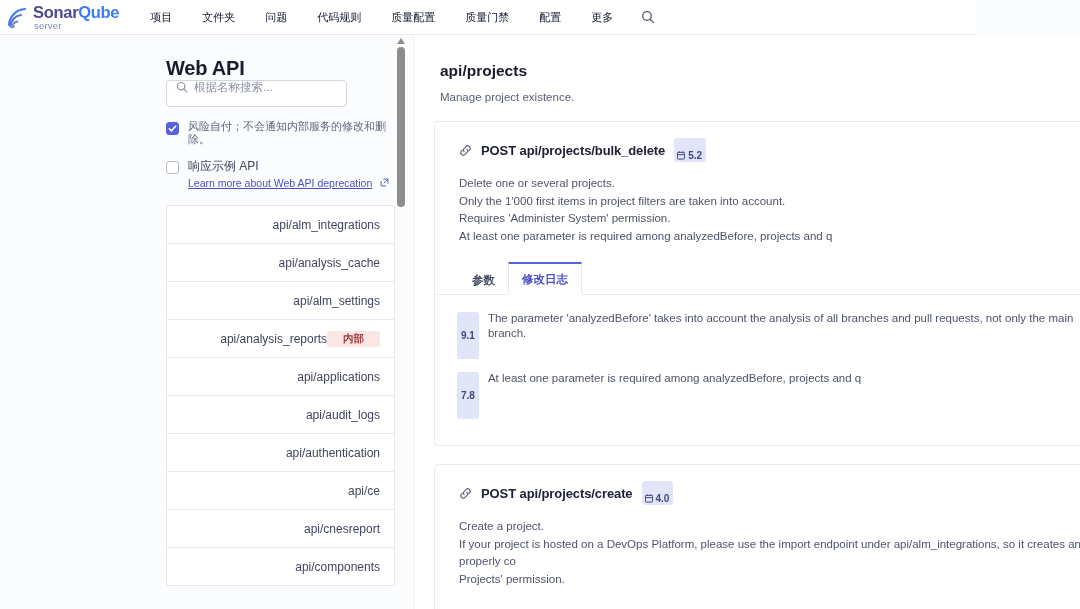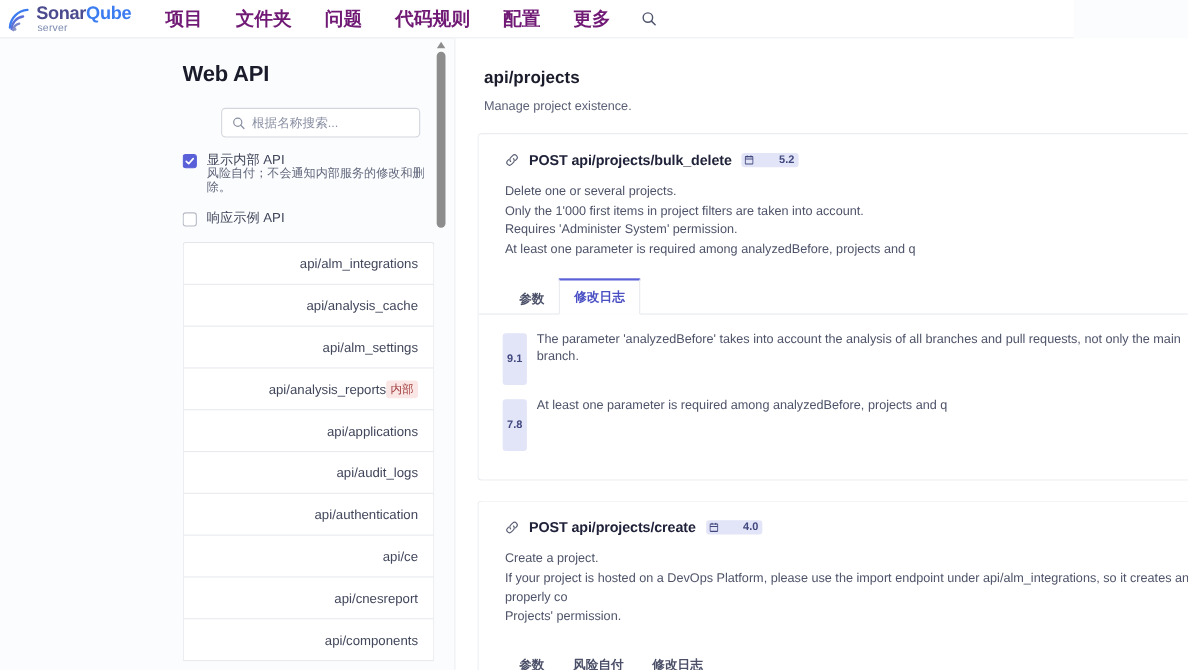--- a/index.html
+++ b/index.html
@@ -29,49 +29,49 @@
   #logo-text { margin-left: 1px; line-height: 1; }
   .logo-line1 { font-size: 16.5px; font-weight: bold; letter-spacing: -.3px; }
   .logo-sonar { color: #4b4b8f; }
   .logo-qube  { color: #3b7cf0; }
   .logo-line2 {
     font-size: 9.5px; color: #7d8bb0; margin-top: 1px; letter-spacing: .2px;
     padding-left: 1px;
   }
   #mainnav { display: flex; align-items: center; height: 35px; margin-left: 6px; }
   .nav-item {
-    font-size: 17px; font-weight: bold; color: #701a75;
+    font-size: 11px; font-weight: normal; color: #0f172a;
     padding: 0 15px; height: 35px; line-height: 35px;
     cursor: pointer; white-space: nowrap;
   }
   #nav-search-btn {
     width: 30px; height: 35px;
     display: flex; align-items: center; justify-content: center;
     cursor: pointer; margin-left: 5px;
   }
 
   
   #page { position: absolute; top: 35px; left: 0; width: 1080px; height: 574px; }
 
   
   #sidebar {
     position: absolute; left: 166px; top: 0;
     width: 229px; height: 574px;
     overflow: hidden;
   }
   #sidebar-title {
     font-size: 20px; font-weight: bold; color: #1b1c2b;
-    margin-top: 22px; margin-bottom: 18px; letter-spacing: -.2px;
+    margin-top: 22px; letter-spacing: -.2px;
   }
   #search-box {
     position: relative;
     width: 181px; height: 27px;
     border: 1px solid #d3d6de; border-radius: 4px;
     background: #ffffff;
-    display: flex; align-items: center; margin-left: 35px;
+    display: flex; align-items: flex-start;
   }
   #search-icon { margin-left: 9px; display:flex; }
   #search-input {
     border: none; outline: none; background: transparent;
     font-family: "Liberation Sans", sans-serif;
     font-size: 11.5px; color: #41465b;
     margin-left: 6px; width: 130px; padding: 0;
   }
   #search-input::placeholder { color: #8a90a3; }
 
@@ -101,23 +101,23 @@
   }
   .api-item {
     height: 38px; display: flex; align-items: center;
     justify-content: flex-end;
     padding: 0 14px 0 18px;
     border-bottom: 1px solid #e8eaee;
     font-size: 12px; color: #41465b;
     cursor: pointer;
   }
   .badge-internal {
-    font-size: 10.5px; font-weight: normal;
+    font-size: 10.5px; font-weight: bold;
     color: #a03b3b; background: #fbe6e6;
-    border-radius: 3px; padding: 1px 4px;
+    border-radius: 3px; padding: 1px 16px;
   }
 
   
   #scroll-track {
     position: absolute; left: 396px; top: 0;
     width: 10px; height: 574px; background: transparent;
   }
   #scroll-arrow {
     position: absolute; left: 0px; top: 2px;
     width: 10px; height: 8px;
@@ -156,22 +156,22 @@
   }
   .link-icon { margin-right: 9px; display:flex; }
   .action-name {
     font-size: 13px; font-weight: bold; color: #20223a;
     letter-spacing: -.1px;
   }
   .ver-badge {
     margin-left: 9px;
     display: inline-flex; align-items: center;
     background: #e2e4f8; color: #41487e;
-    border-radius: 3px; padding: 1px 4px 1px 3px;
-    font-size: 10px; font-weight: bold; gap: 20px;
+    border-radius: 3px; padding: 12px 4px 1px 3px;
+    font-size: 10px; font-weight: bold;
   }
   .ver-badge svg { margin-right: 3px; }
 
   .action-desc {
     padding: 13px 0 0 24px;
     font-size: 11.5px; color: #4e5369; line-height: 17.5px;
     white-space: pre-wrap;
   }
   .tabs {
     display: flex; align-items: flex-end;
@@ -224,20 +224,22 @@
       </div>
       <div class="logo-line2">server</div>
     </span>
   </div>
 
   <nav id="mainnav">
     <div class="nav-item">项目</div>
     <div class="nav-item">文件夹</div>
     <div class="nav-item">问题</div>
     <div class="nav-item">代码规则</div>
+    <div class="nav-item">质量配置</div>
+    <div class="nav-item">质量门禁</div>
     <div class="nav-item">配置</div>
     <div class="nav-item">更多</div>
     <div id="nav-search-btn">
       <svg width="14" height="14" viewBox="0 0 14 14">
         <circle cx="6" cy="6" r="4.3" fill="none" stroke="#50566e" stroke-width="1.3"></circle>
         <line x1="9.2" y1="9.2" x2="12.6" y2="12.6" stroke="#50566e" stroke-width="1.3" stroke-linecap="round"></line>
       </svg>
     </div>
   </nav>
 </div>
@@ -258,29 +260,37 @@
       <input id="search-input" type="text" placeholder="根据名称搜索..." style="">
     </div>
 
     <div class="check-row">
       <div class="cbox checked">
         <svg width="9" height="9" viewBox="0 0 10 10">
           <polyline points="1.5,5.2 3.9,7.6 8.5,2.4" fill="none" stroke="#ffffff" stroke-width="1.7" stroke-linecap="round" stroke-linejoin="round"></polyline>
         </svg>
       </div>
       <div class="check-body">
-        <div class="check-label">显示内部 API</div>
         <div class="check-sub">风险自付；不会通知内部服务的修改和删除。</div>
       </div>
     </div>
 
     <div class="check-row">
       <div class="cbox"></div>
       <div class="check-body">
         <div class="check-label">响应示例 API</div>
+        <div>
+          <span class="check-link">Learn more about Web API deprecation</span><span style="margin-left:3px;">
+            <svg width="9" height="9" viewBox="0 0 10 10">
+              <path d="M3.6 1.2 H8.8 V6.4" fill="none" stroke="#4a50c4" stroke-width="1"></path>
+              <path d="M8.8 1.2 L4.2 5.8" fill="none" stroke="#4a50c4" stroke-width="1"></path>
+              <path d="M6.6 8.8 H1.2 V3.4" fill="none" stroke="#4a50c4" stroke-width="1"></path>
+            </svg>
+          </span>
+        </div>
       </div>
     </div>
 
     <div id="api-list">
       <div class="api-item">
         <span>api/alm_integrations</span>
       </div>
       <div class="api-item">
         <span>api/analysis_cache</span>
       </div>

